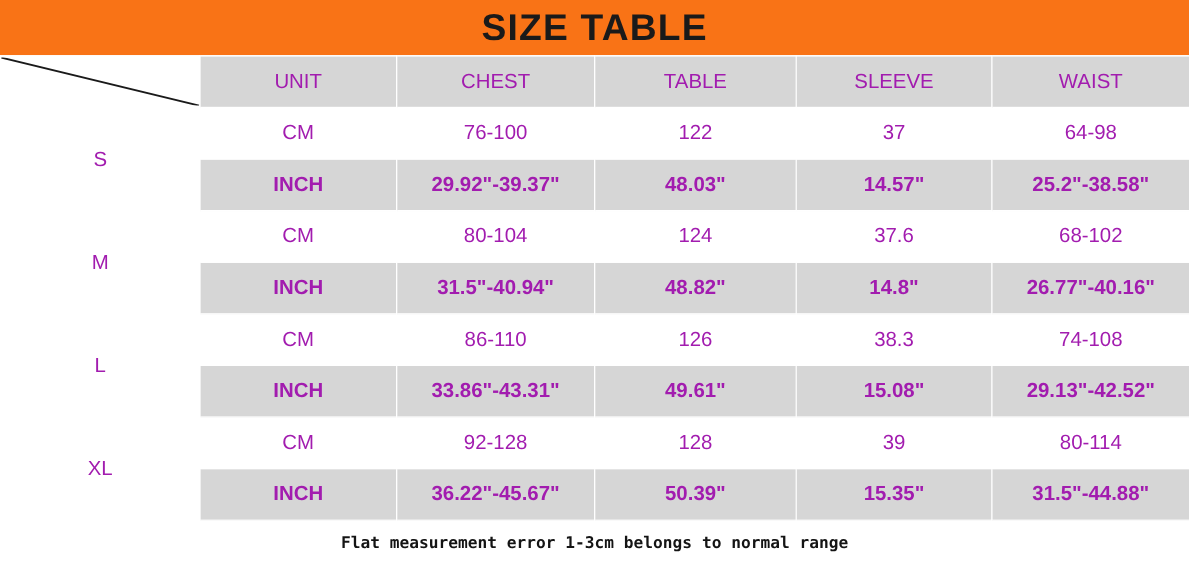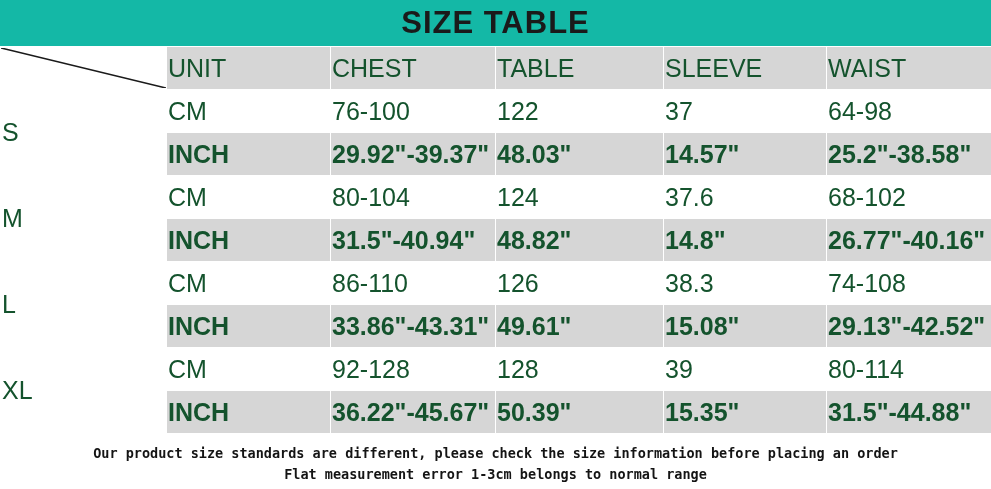--- a/index.html
+++ b/index.html
@@ -16,43 +16,44 @@
   .page {
     position: relative;
     width: 991px;
     height: 489px;
     background: #ffffff;
     box-sizing: border-box;
   }
   
   .title-bar {
     height: 46px;
-    background: #14b8a6;
+    background: #f97316;
     display: flex;
     align-items: center;
     justify-content: center;
   }
   .title-bar .title-text {
     font-size: 31px;
     font-weight: bold;
     color: #1a1a1a;
     letter-spacing: 1px;
     font-family: "Liberation Sans", sans-serif;
   }
   
   table.size-table {
     width: 991px;
     border-collapse: collapse;
     table-layout: fixed;
   }
   table.size-table td {
     border: 1px solid #ffffff;
+    text-align: center;
     vertical-align: middle;
-    font-size: 25px;
-    color: #14532d;
+    font-size: 17px;
+    color: #a21caf;
     height: 40px;
     font-family: "Liberation Sans", sans-serif;
   }
   
   col.c-size  { width: 166px; }
   col.c-unit  { width: 164px; }
   col.c-chest { width: 165px; }
   col.c-len   { width: 168px; }
   col.c-slv   { width: 163px; }
   col.c-waist { width: 165px; }
@@ -188,17 +189,16 @@
         <td>INCH</td>
         <td>36.22"-45.67"</td>
         <td>50.39"</td>
         <td>15.35"</td>
         <td>31.5"-44.88"</td>
       </tr>
     </tbody>
   </table>
 
   <div class="notes">
-    <div>Our product size standards are different, please check the size information before placing an order</div>
     <div>Flat measurement error 1-3cm belongs to normal range</div>
   </div>
 
 </div>
 
 </body></html>

